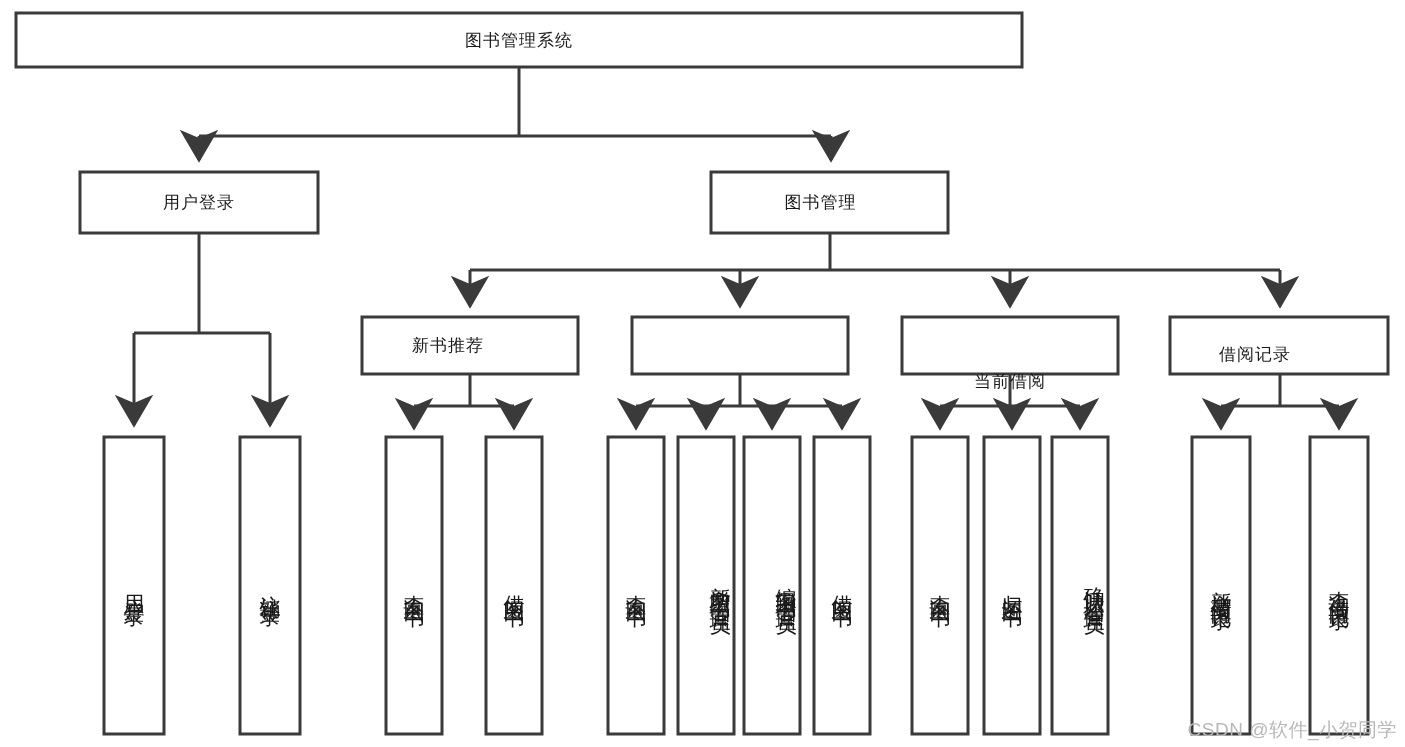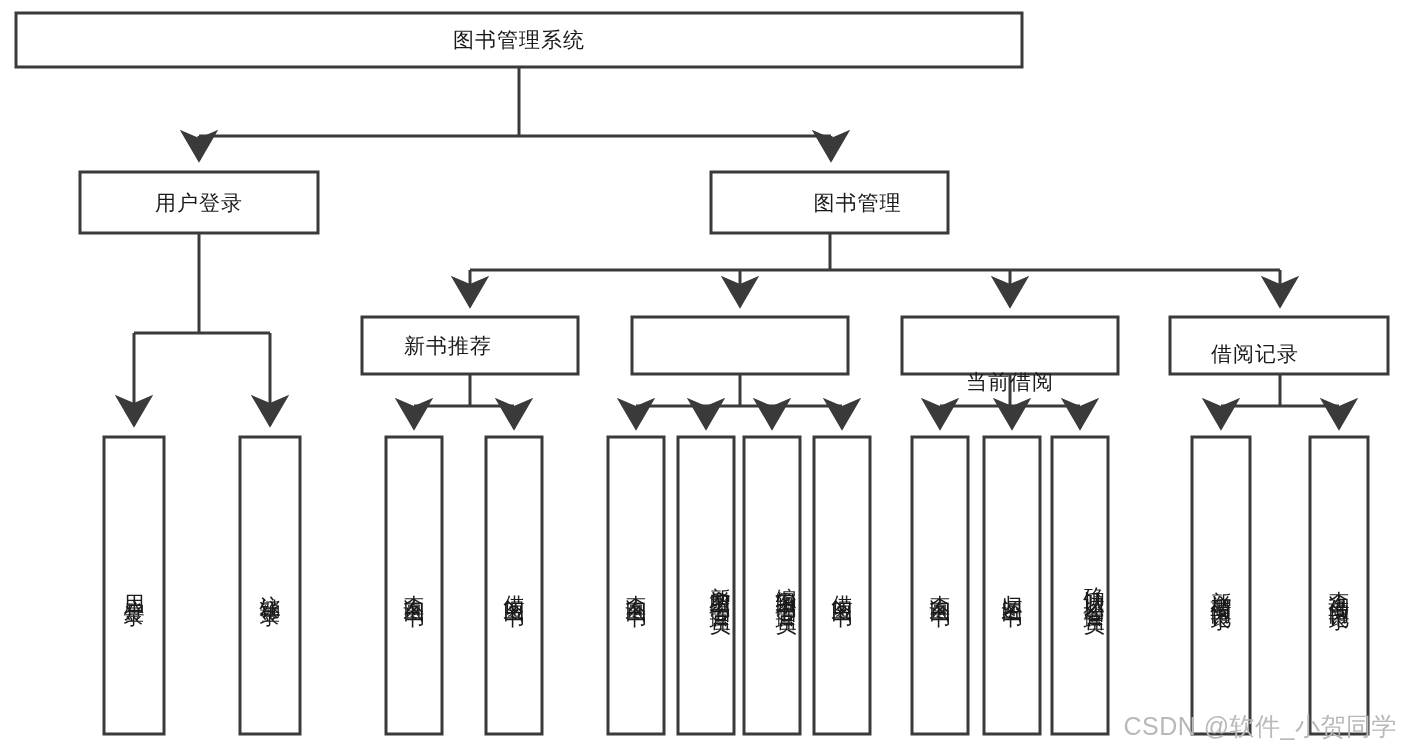--- a/index.html
+++ b/index.html
@@ -36,21 +36,21 @@
   }
   .arrowhead {
     fill: #3a3a3a;
   }
   .node-label-h {
     position: absolute;
     display: flex;
     align-items: center;
     justify-content: center;
     color: #1a1a1a;
-    font-size: 21px;
+    font-size: 17px;
     letter-spacing: 1px;
     font-family: "Liberation Sans", "DejaVu Sans", sans-serif;
     white-space: nowrap;
     pointer-events: none;
   }
   .node-label-v {
     position: absolute;
     display: flex;
     align-items: center;
     justify-content: center;
@@ -64,21 +64,21 @@
     pointer-events: none;
   }
   .node-label-v.toptext {
     align-items: flex-start;
     padding-top: 2px;
   }
   .watermark {
     position: absolute;
     right: 8px;
     bottom: 4px;
-    font-size: 25px;
+    font-size: 19px;
     color: #b8b8b8;
     letter-spacing: 0.5px;
     font-family: "Liberation Sans", "DejaVu Sans", sans-serif;
     white-space: nowrap;
   }
 </style>
 </head>
 <body>
 
 <div id="canvas">
@@ -151,21 +151,21 @@
     <rect class="nodebox" x="912" y="437" width="56" height="297"></rect>
     <rect class="nodebox" x="984" y="437" width="56" height="297"></rect>
     <rect class="nodebox" x="1052" y="437" width="56" height="297"></rect>
     <rect class="nodebox" x="1192" y="437" width="58" height="297"></rect>
     <rect class="nodebox" x="1310" y="437" width="58" height="297"></rect>
   </svg>
 
   <div class="node-label-h" style="left:16px; top:13px; width:1006px; height:54px;">图书管理系统</div>
 
   <div class="node-label-h" style="left:80px; top:172px; width:238px; height:61px;">用户登录</div>
-  <div class="node-label-h" style="left:728px; top:172px; width:237px; height:61px;padding-left:11px;">图书管理</div>
+  <div class="node-label-h" style="left:691px; top:172px; width:237px; height:61px;padding-left:11px;">图书管理</div>
 
   <div class="node-label-h" style="left:362px; top:317px; width:172px; height:57px;">新书推荐</div>
   <div class="node-label-h" style="left:902px; top:317px; width:216px; height:57px;margin-top:36px;">当前借阅</div>
   <div class="node-label-h" style="left:1102px; top:317px; width:218px; height:74px;padding-left:44px;">借阅记录</div>
 
   <div class="node-label-v" style="left:104px; top:437px; width:60px; height:297px;">用户登录</div>
   <div class="node-label-v" style="left:240px; top:437px; width:60px; height:297px;">注销登录</div>
   <div class="node-label-v" style="left:386px; top:437px; width:56px; height:297px;">查询图书</div>
   <div class="node-label-v" style="left:486px; top:437px; width:56px; height:297px;">借阅图书</div>
   <div class="node-label-v" style="left:608px; top:437px; width:56px; height:297px;">查询图书</div>

